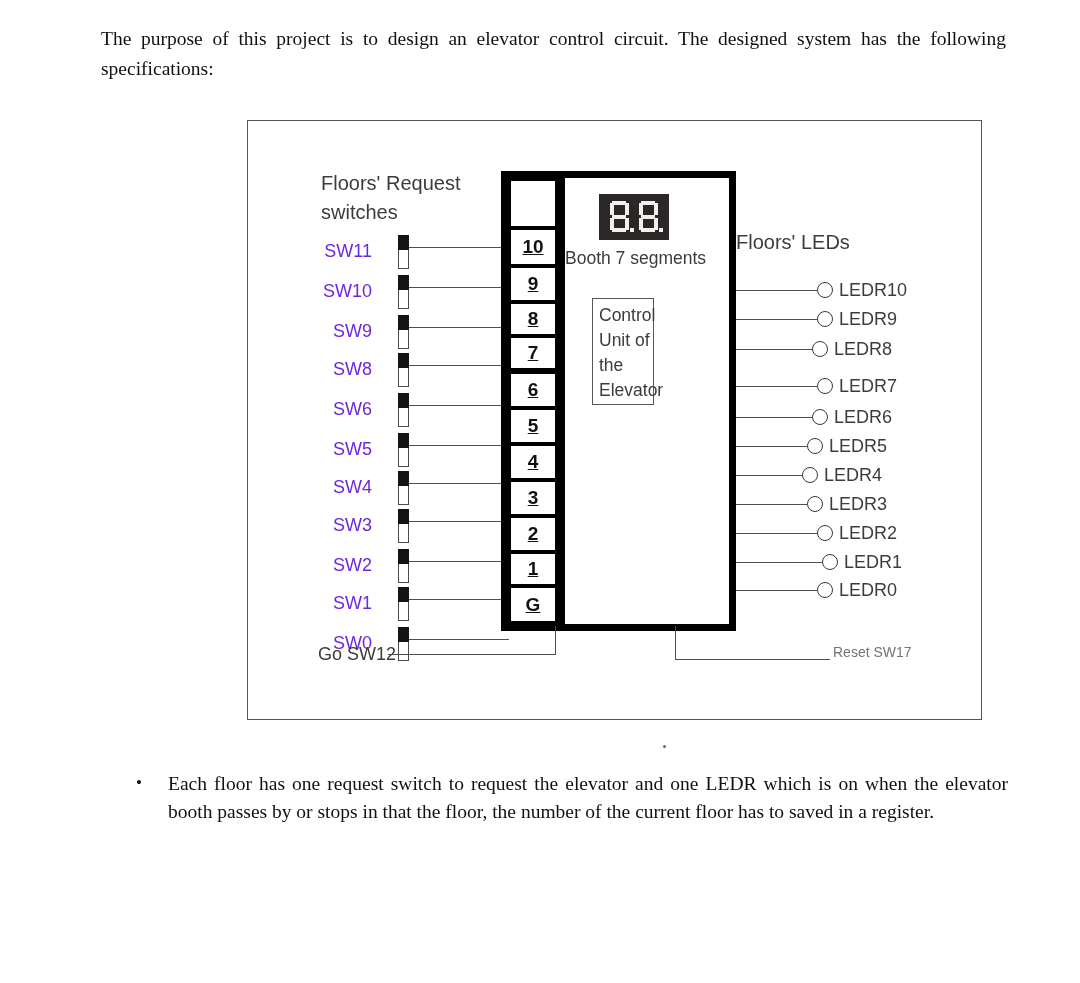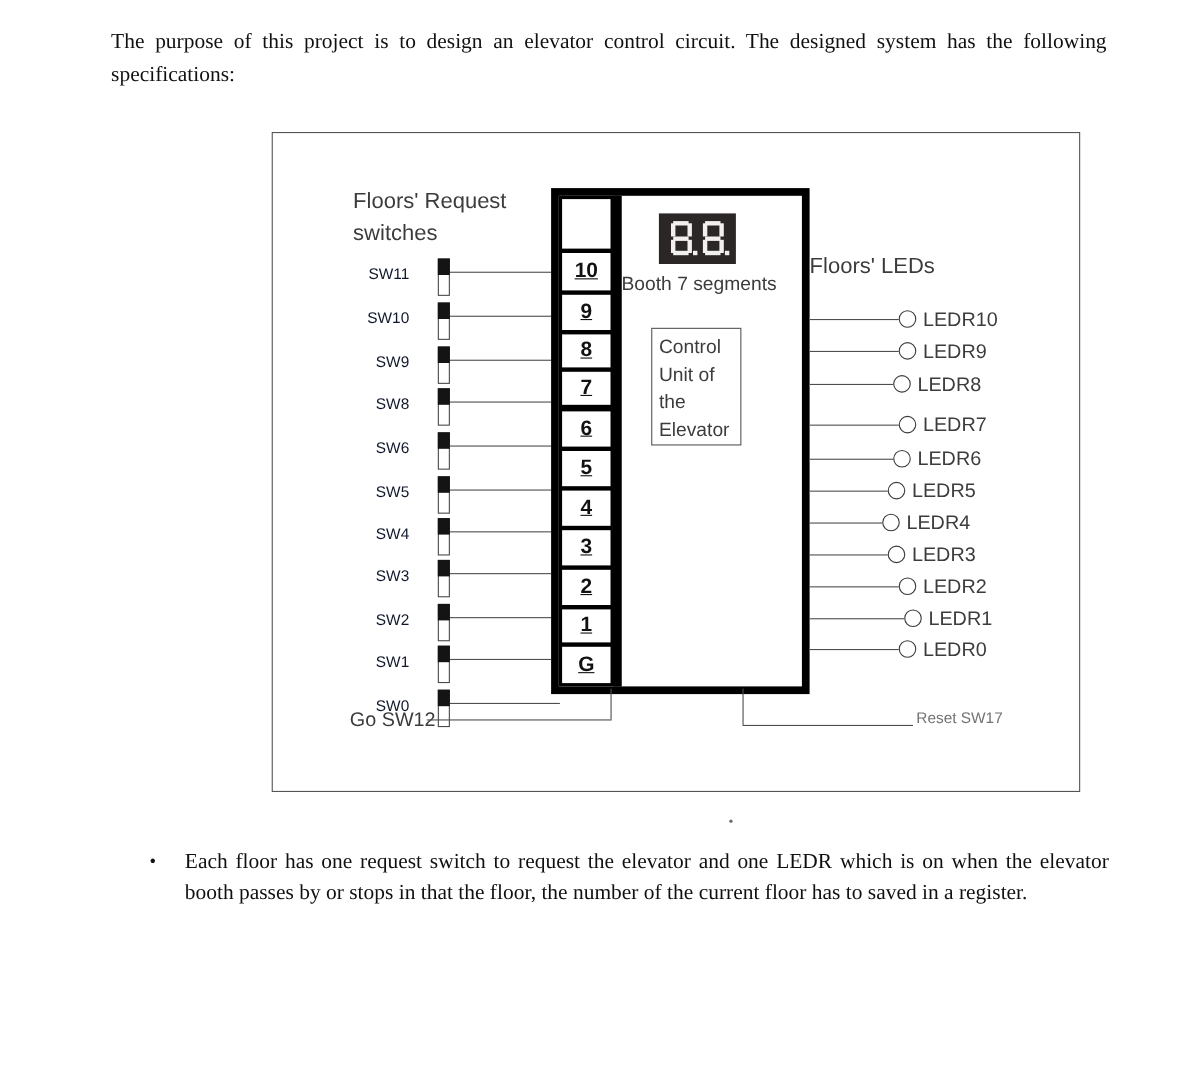--- a/index.html
+++ b/index.html
@@ -72,22 +72,22 @@
   .sw-row {
     position: absolute;
     height: 30px;
     left: 60px;
     width: 260px;
   }
   .sw-label {
     position: absolute;
     right: 196px;
     top: 2px;
-    font-size: 14px;
-    color: #0f172a;
+    font-size: 18px;
+    color: #6d28d9;
     white-space: nowrap;
     font-family: "Liberation Sans", sans-serif;
   }
   
   .toggle {
     position: absolute;
     left: 90px;
     top: -4px;
     width: 11px;
     height: 34px;
@@ -185,21 +185,21 @@
     color: #3c3c3c;
     white-space: nowrap;
     font-family: "Liberation Sans", sans-serif;
   }
 
   
   #control-unit {
     position: absolute;
     left: 84px;
     top: 120px;
-    width: 82px;
+    width: 62px;
     height: 107px;
     border: 1.3px solid #565656;
     box-sizing: border-box;
     padding: 4px 0 0 6px;
     font-family: "Liberation Sans", sans-serif;
     font-size: 17.5px;
     line-height: 25px;
     color: #3c3c3c;
   }
 

